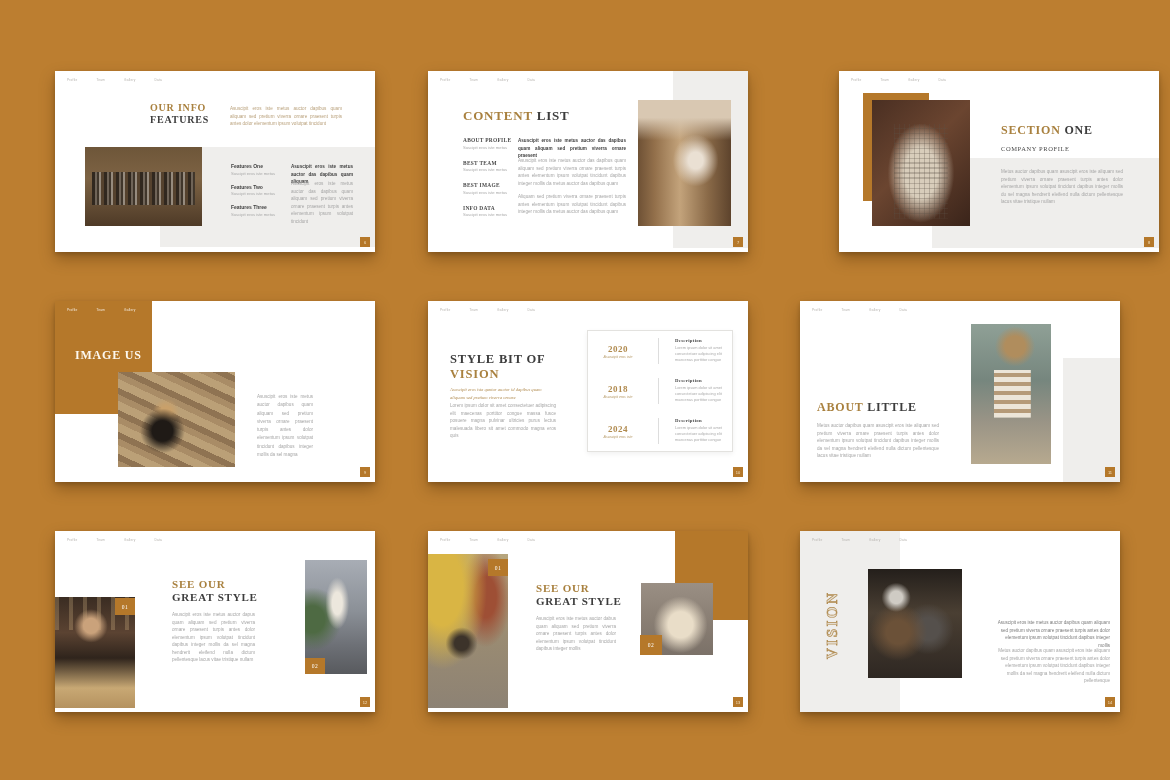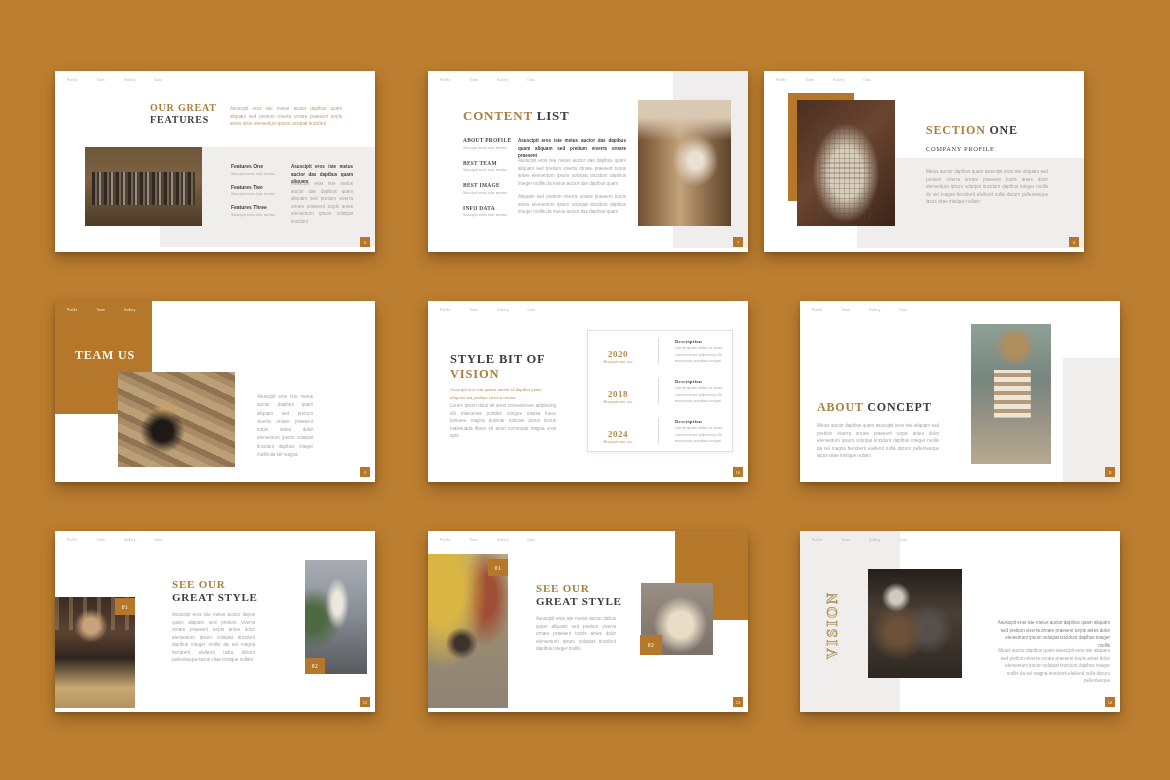--- a/index.html
+++ b/index.html
@@ -27,21 +27,21 @@
             font-family:"Liberation Serif",serif;font-size:5.5px;letter-spacing:.5px;
             display:flex;align-items:center;justify-content:center}
   .feat{margin-bottom:8px}
   .feat-name{font-size:5px;font-weight:bold;color:#3f3f3f}
   .feat-name.serif{font-size:5.4px;font-weight:bold;color:#4a4a4a;letter-spacing:.3px}
   .feat-desc{font-size:4.2px;color:#a8a8a8;margin-top:1.5px}
   .tl-card{position:absolute;left:159px;top:29px;width:146px;height:122px;background:#fff;
            border:1px solid #e3e2df;box-shadow:0 2px 5px rgba(0,0,0,.06);
            padding:7px 6px;box-sizing:border-box;display:flex;flex-direction:column;
            justify-content:space-between;z-index:4}
-  .tl-row{display:flex;align-items:flex-end;gap:16px}
+  .tl-row{display:flex;align-items:center;gap:16px}
   .tl-left{width:48px;text-align:center}
   .tl-year{font-family:"Liberation Serif",serif;font-size:9px;font-weight:bold;color:#b08a4e;letter-spacing:.5px}
   .tl-cap{font-size:3.6px;color:#b59763;font-style:italic;margin-top:1px}
   .tl-div{width:1px;height:26px;background:#ddd}
   .tl-right{flex:1}
   .tl-h{font-family:"Liberation Serif",serif;font-weight:bold;font-size:4.8px;color:#4a4a4a;letter-spacing:.3px}
   .tl-d{font-size:3.9px;color:#aaa;line-height:1.6;margin-top:1.5px}
   .vision-text{position:absolute;left:24px;top:32px;height:96px;writing-mode:vertical-rl;
                transform:rotate(180deg);font-family:"Liberation Serif",serif;font-weight:bold;
                font-size:15px;letter-spacing:2.5px;color:rgba(176,138,78,.18);
@@ -101,21 +101,21 @@
 
 <section class="slide" style="left:55px;top:71px">
   <div class="nav">
     <span>Profile</span>
     <span>Team</span>
     <span>Gallery</span>
     <span>Data</span>
   </div>
   <div class="gray-panel" style="left:105px;top:76px;width:215px;height:100px"></div>
   <div class="title" style="left:95px;top:31px;font-size:10px">
-    <span class="gold">OUR GREAT</span><br>
+    <span class="gold">OUR INFO</span><br>
     <span class="dark">FEATURES</span>
   </div>
   <div class="body" style="left:175px;top:34px;width:112px;color:#baa27d">Asuscipit eros iste metus auctor dapibus quam aliquam sed pretium viverra ornare praesent turpis antes dolor elementum ipsum volutpat tincidunt</div>
   <div class="photo ph-rack" style="left:30px;top:76px;width:117px;height:79px"></div>
   <div class="abs" style="left:176px;top:92px;z-index:4">
     <div class="feat">
       <div class="feat-name">Features One</div>
       <div class="feat-desc">Suscipit eros iste metus</div>
     </div>
     <div class="feat">
@@ -162,21 +162,21 @@
       <div class="feat-name serif">INFO DATA</div>
       <div class="feat-desc">Suscipit eros iste metus</div>
     </div>
   </div>
   <div class="body lead" style="left:90px;top:66px;width:108px">Asuscipit eros iste metus auctor das dapibus quam aliquam sed pretium viverra ornare praesent</div>
   <div class="body" style="left:90px;top:86px;width:108px">Asuscipit eros iste metus auctor das dapibus quam aliquam sed pretium viverra ornare praesent turpis antes elementum ipsum volutpat tincidunt dapibus integer mollis da metus auctor das dapibus quam</div>
   <div class="body" style="left:90px;top:122px;width:108px">Aliquam sed pretium viverra ornare praesent turpis antes elementum ipsum volutpat tincidunt dapibus integer mollis da metus auctor das dapibus quam</div>
   <div class="pagebox">7</div>
 </section>
 
-<section class="slide" style="left:764px;top:71px">
+<section class="slide" style="left:839px;top:71px">
   <div class="nav">
     <span>Profile</span>
     <span>Team</span>
     <span>Gallery</span>
     <span>Data</span>
   </div>
   <div class="gray-panel" style="left:93px;top:87px;width:227px;height:90px"></div>
   <div class="orange-block" style="left:24px;top:22px;width:66px;height:108px"></div>
   <div class="photo ph-plaid" style="left:33px;top:29px;width:98px;height:126px"></div>
   <div class="title" style="left:162px;top:52px;font-size:12px">
@@ -189,21 +189,21 @@
 </section>
 
 <section class="slide" style="left:55px;top:301px">
   <div class="orange-block" style="left:0;top:0;width:97px;height:113px"></div>
   <div class="nav light">
     <span>Profile</span>
     <span>Team</span>
     <span>Gallery</span>
     <span>Data</span>
   </div>
-  <div class="title" style="left:20px;top:47px;font-size:12px;color:#fdf8ef">TEAM US</div>
+  <div class="title" style="left:20px;top:47px;font-size:12px;color:#fdf8ef">IMAGE US</div>
   <div class="photo ph-rocky" style="left:63px;top:71px;width:117px;height:95px"></div>
   <div class="body" style="left:202px;top:92px;width:56px;line-height:1.8">Asuscipit eros iste metus auctor dapibus quam aliquam sed pretium viverra ornare praesent turpis antes dolor elementum ipsum volutpat tincidunt dapibus integer mollis da sel magna</div>
   <div class="pagebox">9</div>
 </section>
 
 <section class="slide" style="left:428px;top:301px">
   <div class="nav">
     <span>Profile</span>
     <span>Team</span>
     <span>Gallery</span>
@@ -257,21 +257,21 @@
   <div class="nav">
     <span>Profile</span>
     <span>Team</span>
     <span>Gallery</span>
     <span>Data</span>
   </div>
   <div class="gray-panel" style="left:263px;top:57px;width:57px;height:124px"></div>
   <div class="photo ph-striped" style="left:171px;top:23px;width:80px;height:140px"></div>
   <div class="title" style="left:17px;top:99px;font-size:12px">
     <span class="gold">ABOUT</span>
-    <span class="dark">CONCEPT</span>
+    <span class="dark">LITTLE</span>
   </div>
   <div class="body" style="left:17px;top:121px;width:122px">Metus auctor dapibus quam asuscipit eros iste aliquam sed pretium viverra ornare praesent turpis antes dolor elementum ipsum volutpat tincidunt dapibus integer mollis da vel magna hendrerit eleifend nulla dictum pellentesque lacus vitae tristique nullam</div>
   <div class="pagebox">11</div>
 </section>
 
 <section class="slide" style="left:55px;top:531px">
   <div class="nav">
     <span>Profile</span>
     <span>Team</span>
     <span>Gallery</span>

